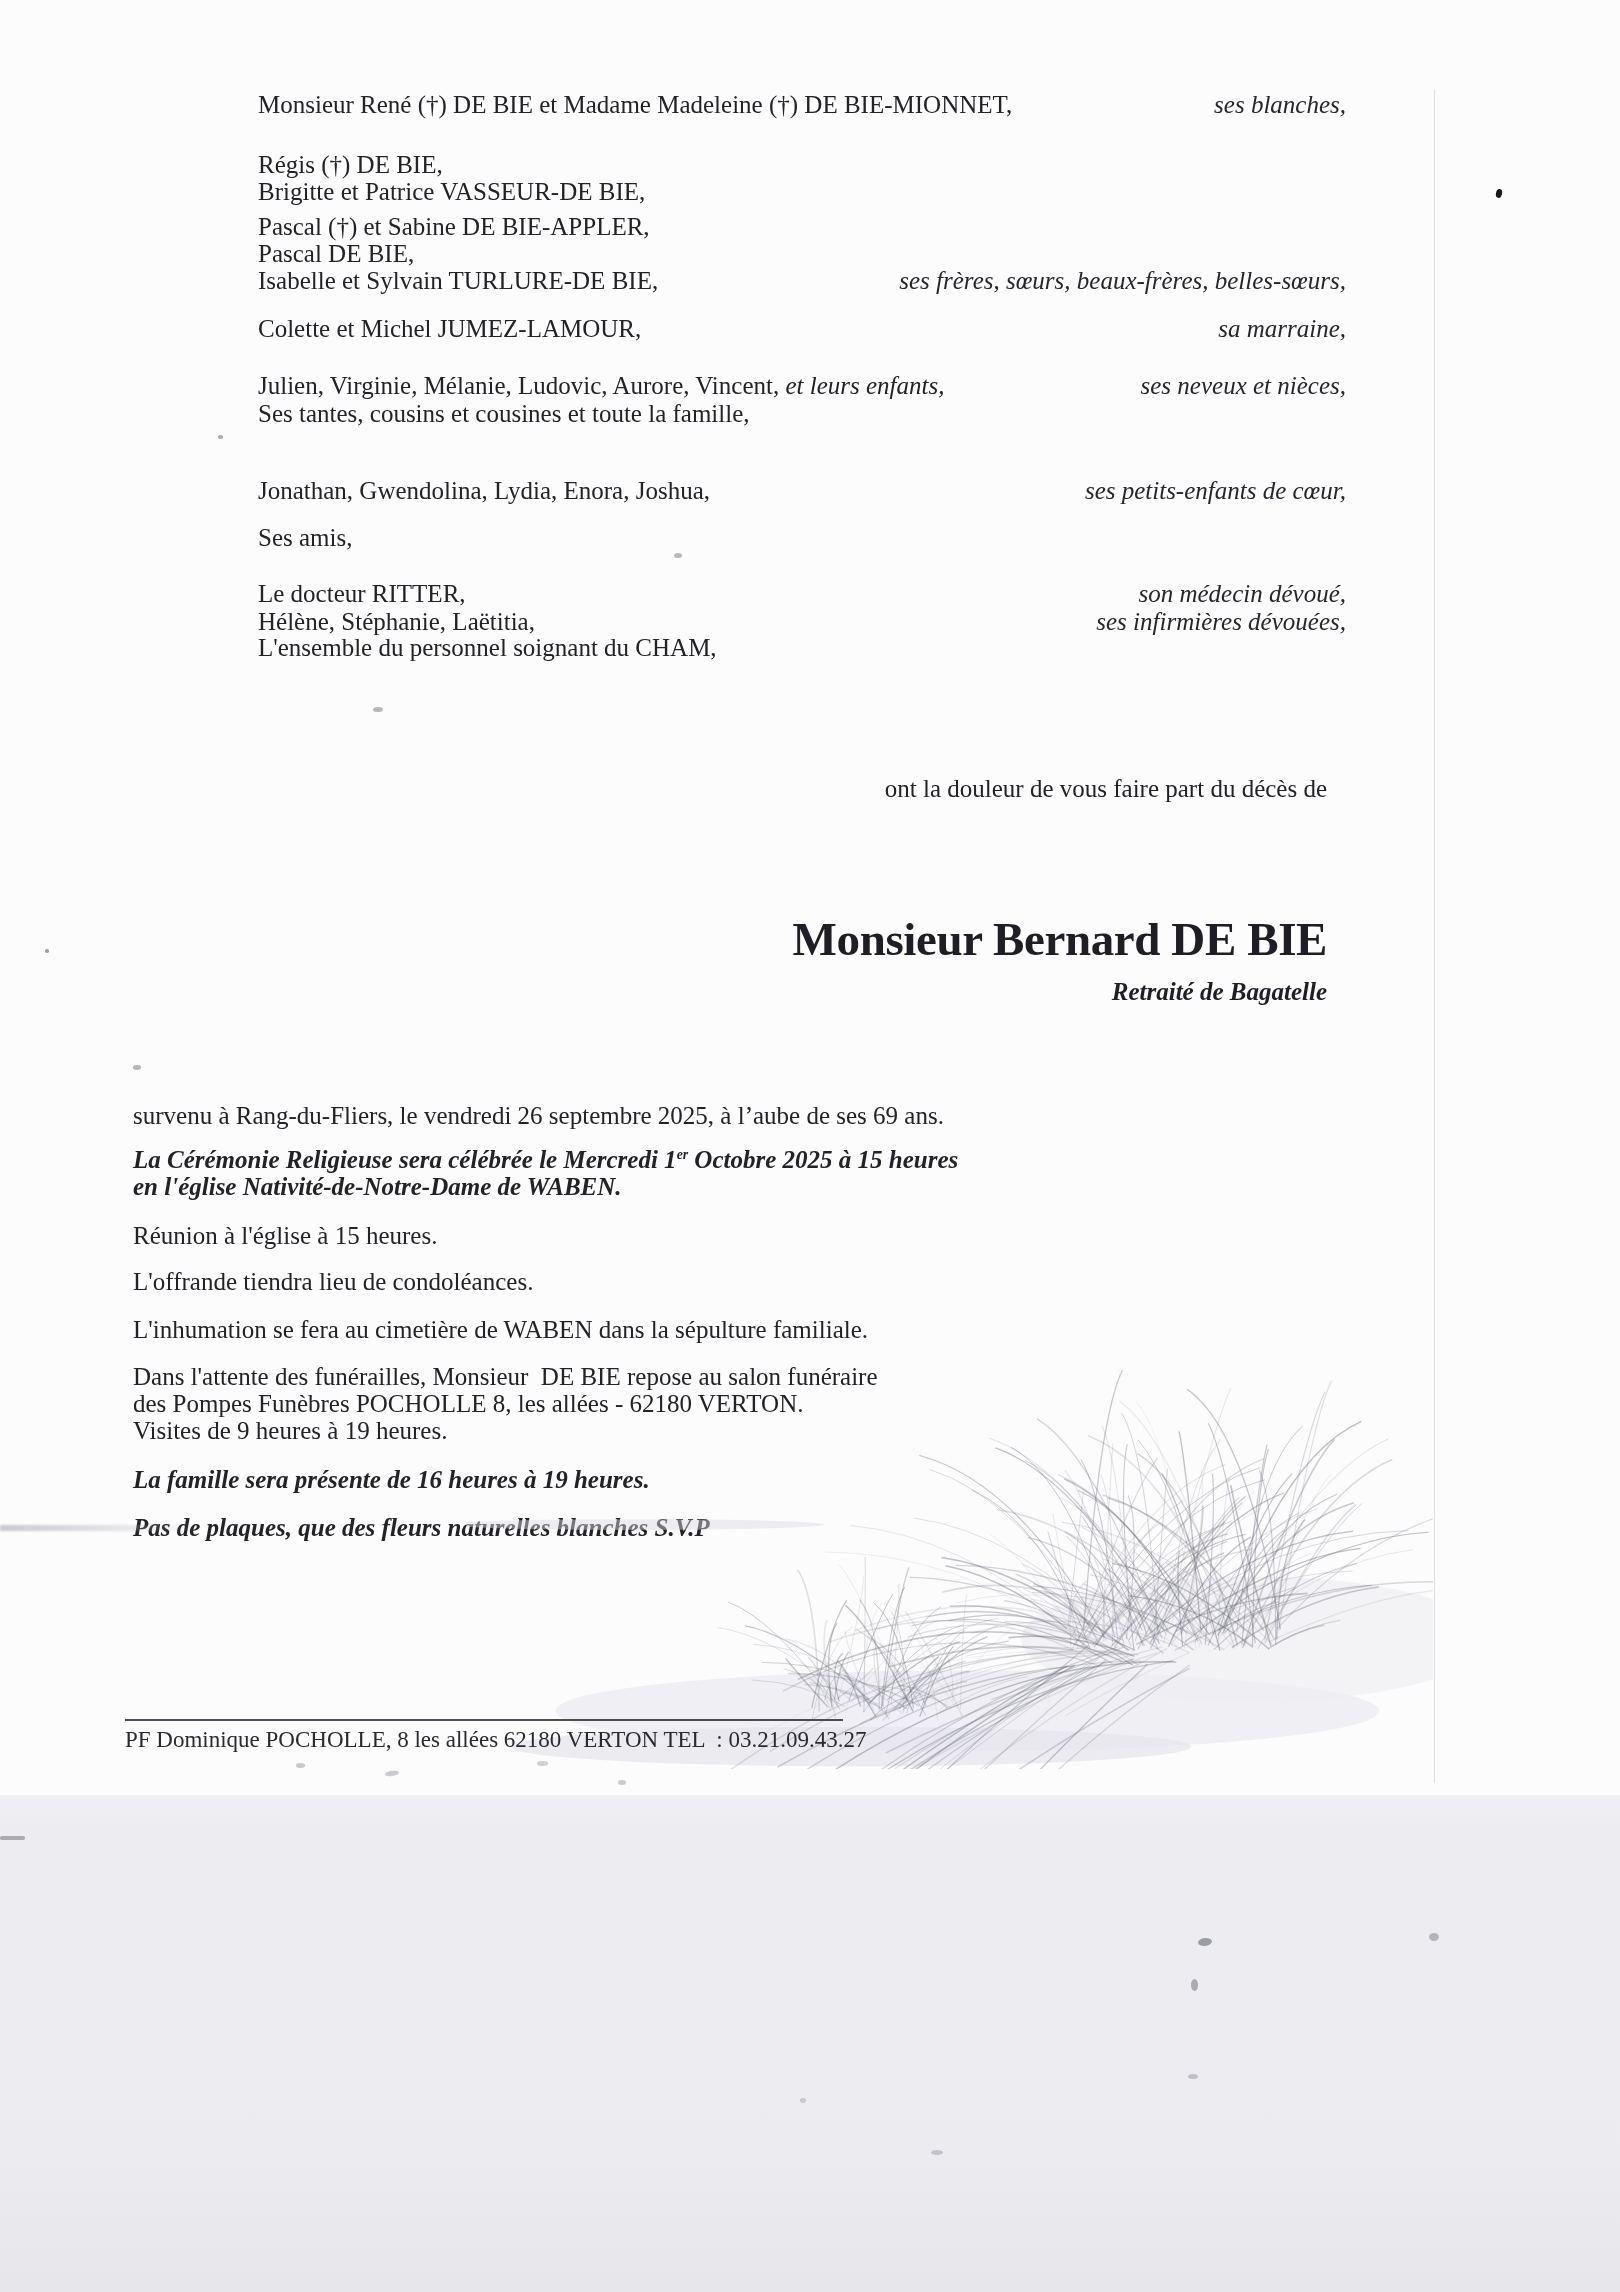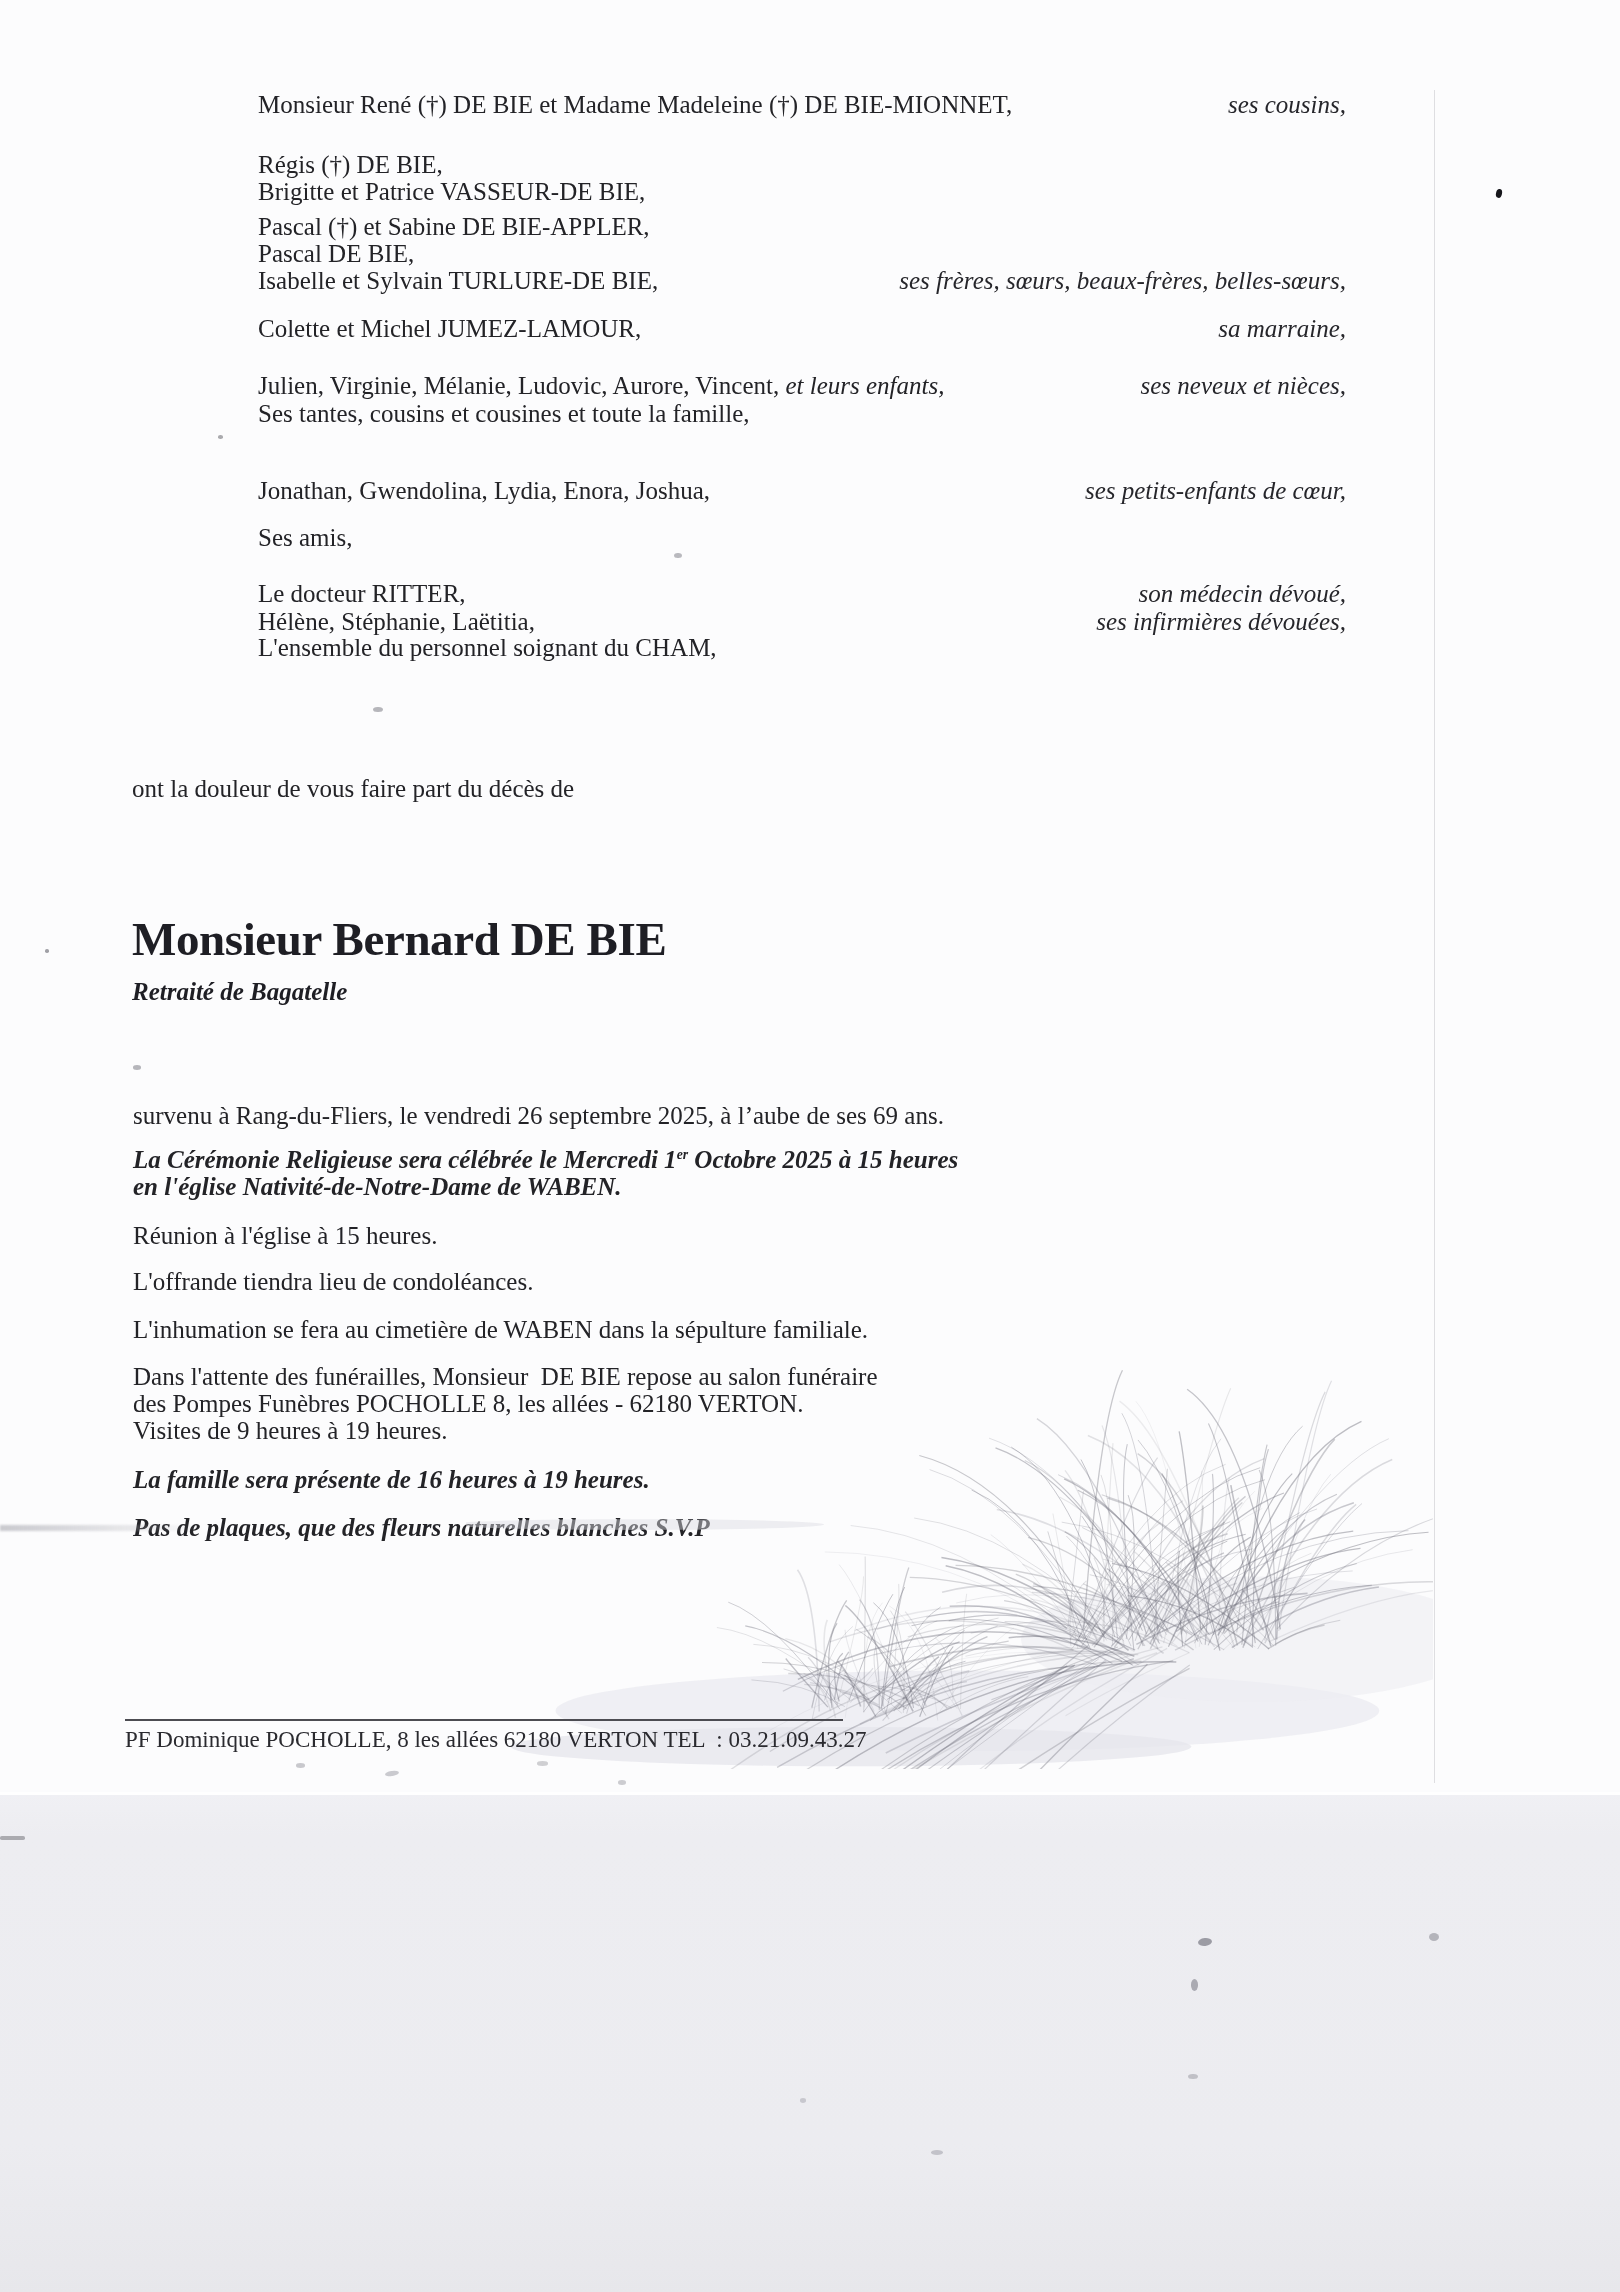--- a/index.html
+++ b/index.html
@@ -12,21 +12,21 @@
   
   .frow{
     position:absolute;left:258px;right:274px;
     display:flex;justify-content:space-between;align-items:flex-end;
     font-size:25px;line-height:29px;white-space:pre;
   }
   .frow .l{white-space:pre;}
   .it{font-style:italic;}
   .frow .r{font-style:italic;text-align:right;white-space:pre;color:#26262b;}
   
-  .center{position:absolute;left:132px;width:1214px;text-align:left;}
+  .center{position:absolute;left:113px;width:1214px;text-align:right;}
   .announce{font-size:25px;line-height:29px;}
   .dtitle{font-size:47px;line-height:52px;font-weight:bold;letter-spacing:-0.4px;color:#1e1e24;}
   .dsub{font-size:25px;line-height:36px;font-weight:bold;font-style:italic;color:#1e1e24;}
   
   .bp{position:absolute;left:133px;width:1128px;font-size:25px;line-height:27px;white-space:pre-wrap;}
   .bold{font-weight:bold;font-style:italic;}
   .bolditalic{font-weight:bold;font-style:italic;}
   .bp sup{font-size:0.55em;line-height:0;}
   
   .footer-rule{position:absolute;left:125px;top:1719px;width:718px;height:1.8px;background:#4c4c52;}
@@ -46,21 +46,21 @@
   .streak{position:absolute;height:6.3px;filter:blur(0.9px);background:linear-gradient(90deg,rgba(160,160,168,0.55),rgba(175,175,182,0.35),rgba(190,190,196,0));}
   .grass-wrap{position:absolute;left:466px;top:1281px;width:967px;height:488px;}
 </style>
 </head>
 <body>
 
 <div class="page">
 
   <div class="frow" style="top:90px">
     <span class="l"><span>Monsieur René (†) DE BIE et Madame Madeleine (†) DE BIE-MIONNET,</span><span class="it"></span></span>
-    <span class="r">ses cousins,</span>
+    <span class="r">ses blanches,</span>
   </div>
   <div class="frow" style="top:150px">
     <span class="l"><span>Régis (†) DE BIE,</span><span class="it"></span></span>
     <span class="r"></span>
   </div>
   <div class="frow" style="top:177px">
     <span class="l"><span>Brigitte et Patrice VASSEUR-DE BIE,</span><span class="it"></span></span>
     <span class="r"></span>
   </div>
   <div class="frow" style="top:212px">

